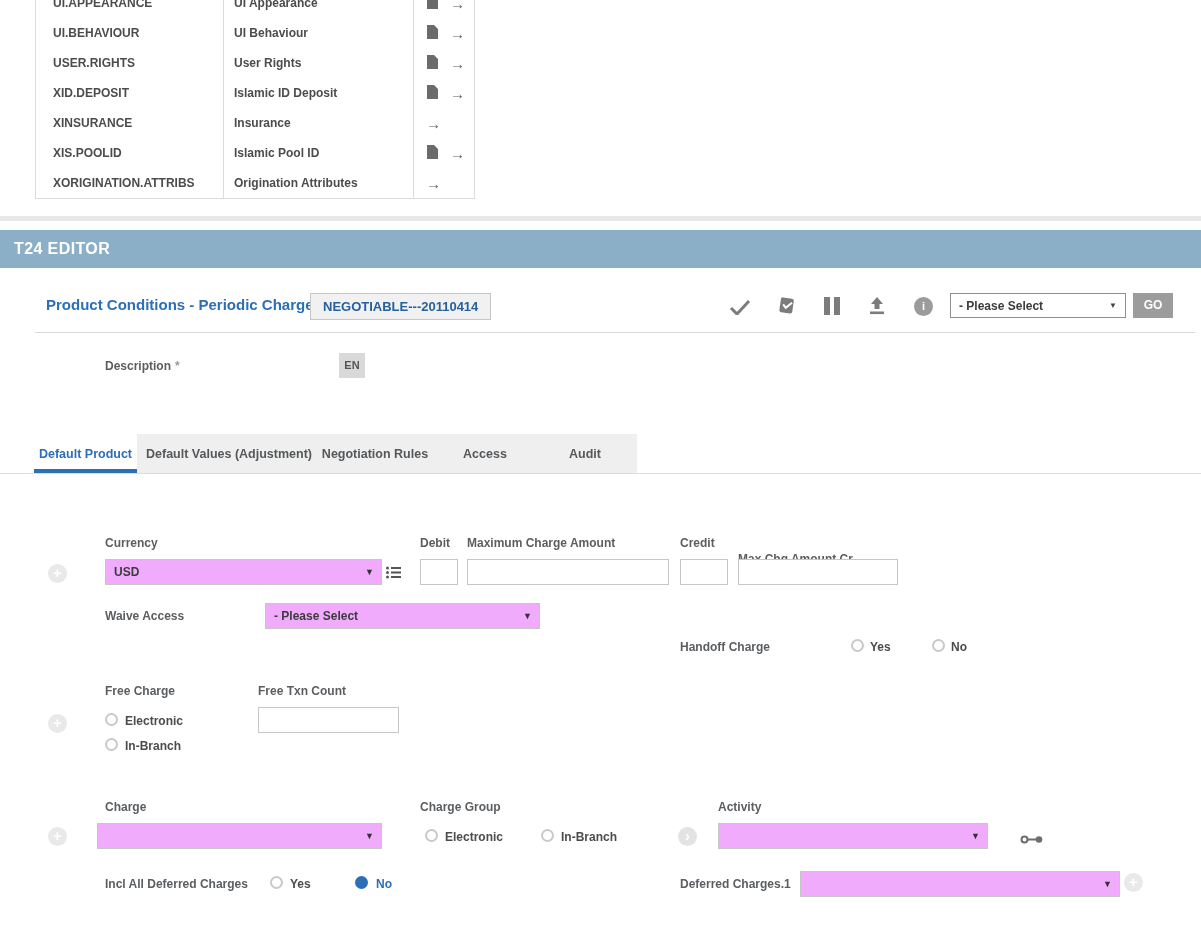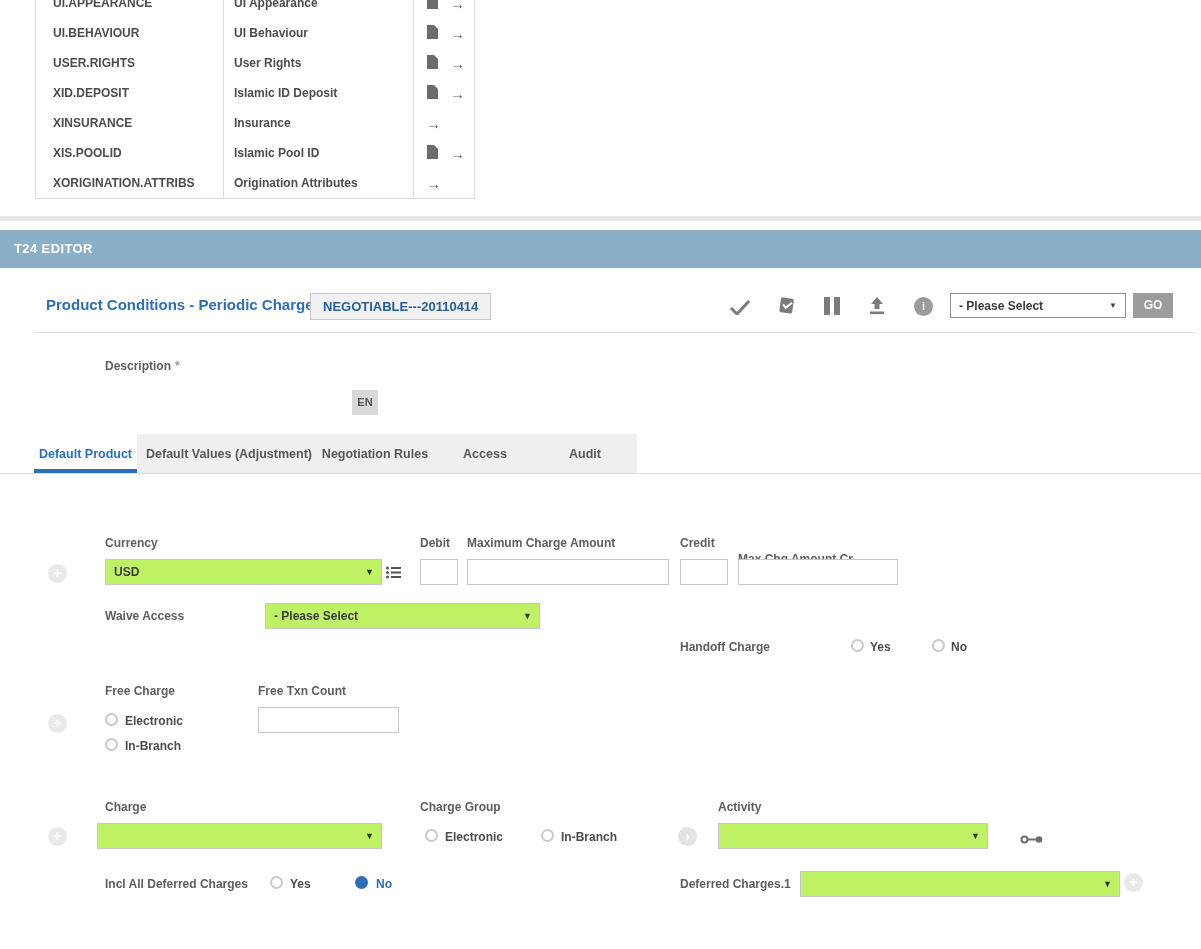--- a/index.html
+++ b/index.html
@@ -13,21 +13,21 @@
   .ecell{height:30px;display:flex;align-items:center;box-sizing:border-box;
          font-size:12px;font-weight:bold;color:#4c4c4c;}
   .c1{width:187px;padding-left:17px;}
   .c2{width:190px;padding-left:10px;border-left:1px solid #dcdcdc;color:#4c4c4c;}
   .c3{flex:1;padding-left:12px;border-left:1px solid #dcdcdc;gap:12px;}
   .arrow-glyph{font-size:15px;font-weight:bold;color:#5f5f5f;line-height:1;}
 
   
   .gray-band{position:absolute;left:0;top:216px;width:1201px;height:5px;background:#e9e9e9;}
   .t24bar{position:absolute;left:0;top:230px;width:1201px;height:38px;background:#8bafc6;}
-  .t24bar span{display:block;margin-left:14px;line-height:38px;color:#fff;font-size:13px;
+  .t24bar span{display:block;margin-left:14px;line-height:38px;color:#fff;font-size:16px;
                font-weight:bold;letter-spacing:.4px;}
   .title-rule{position:absolute;left:35px;top:332px;width:1160px;height:1px;background:#dcdcdc;}
   .tab-rule{position:absolute;left:0;top:473px;width:1201px;height:1px;background:#dcdcdc;}
 
   
   .doc-title{position:absolute;left:46px;top:296px;font-size:15px;font-weight:bold;color:#2d6fb7;}
   .rec-badge{position:absolute;left:310px;top:293px;padding:5px 12px;background:#f1f1f1;
              border:1px solid #c6c6c6;color:#27609f;font-size:13px;font-weight:bold;}
   .toolbar-icon{position:absolute;cursor:pointer;}
   .pause-bars{display:flex;gap:4px;}
@@ -37,35 +37,35 @@
   .hdr-select{position:absolute;left:950px;top:293px;width:176px;height:25px;border:1px solid #8f8f8f;
               background:#fff;display:flex;align-items:center;padding-left:8px;box-sizing:border-box;
               font-size:12px;font-weight:bold;color:#3c3c3c;}
   .hdr-select .caret{position:absolute;right:8px;font-size:8px;color:#444;}
   .go-btn{position:absolute;left:1133px;top:293px;width:40px;height:25px;background:#9c9c9c;color:#fff;
           font-size:12px;font-weight:bold;text-align:center;line-height:25px;cursor:pointer;}
 
   
   .lbl{position:absolute;font-size:12px;font-weight:bold;color:#5b5e61;}
   .req{color:#9a9a9a;font-weight:bold;margin-left:4px;}
-  .en-box{position:absolute;left:352px;top:353px;width:26px;height:25px;background:#d9d9d9;color:#555;
-          font-size:11px;font-weight:bold;text-align:center;line-height:25px;margin-top:37px;}
+  .en-box{position:absolute;left:339px;top:353px;width:26px;height:25px;background:#d9d9d9;color:#555;
+          font-size:11px;font-weight:bold;text-align:center;line-height:25px;}
   .desc-field{position:absolute;left:378px;top:353px;width:420px;height:25px;background:#e9f2fa;
               border:1px solid #cfe0ee;box-sizing:border-box;font-size:12px;font-weight:bold;color:#444;
               line-height:23px;padding-left:8px;}
 
   
   .tabstrip{position:absolute;left:34px;top:434px;width:603px;height:39px;background:#efefef;}
   .tab{position:absolute;top:0;height:39px;display:flex;align-items:center;justify-content:center;
        font-size:12.5px;font-weight:bold;color:#55585b;cursor:pointer;white-space:nowrap;}
   .tab.active{left:0;width:103px;background:#fff;color:#2d6fb7;}
   .tab-underline{position:absolute;left:0;bottom:0;width:103px;height:4px;background:#2d6fb7;}
 
   
-  .fsel{position:absolute;height:26px;border:1px solid #c6c6c6;background:#bef264;box-sizing:border-box;
+  .fsel{position:absolute;height:26px;border:1px solid #c6c6c6;background:#f0abfc;box-sizing:border-box;
         font-size:12px;font-weight:bold;color:#3c3c3c;display:flex;align-items:center;
         padding-left:8px;cursor:pointer;}
   .fsel .caret{position:absolute;right:7px;font-size:9px;color:#333;}
   .inp{position:absolute;height:26px;border:1px solid #c6c6c6;background:#fff;box-sizing:border-box;
        font-size:12px;padding:0 6px;outline:none;font-family:inherit;}
   .radio{position:absolute;width:13px;height:13px;border-radius:50%;border:2px solid #c9c9c9;
          background:#fff;box-sizing:border-box;cursor:pointer;}
   .radio.on{background:#2d6fb7;border-color:#2d6fb7;}
   .rlabel{position:absolute;font-size:12px;font-weight:bold;color:#4c4c4c;}
   .rlabel.on{color:#2d6fb7;}

